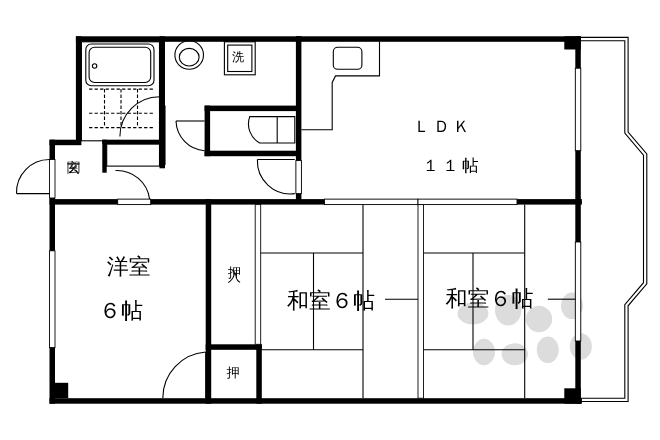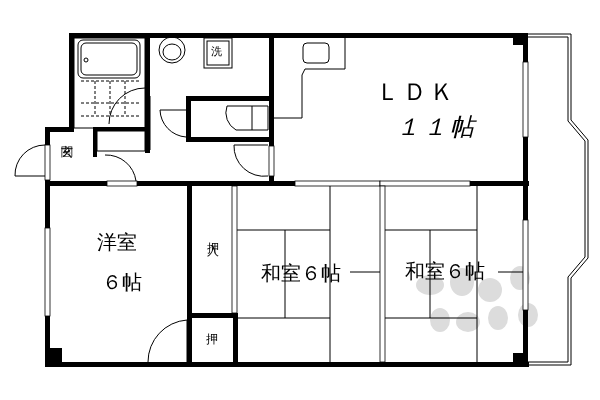--- a/index.html
+++ b/index.html
@@ -1,21 +1,21 @@
 <!DOCTYPE html>
 <html><head>
 <meta charset="utf-8">
 <style>
   html, body { margin:0; padding:0; background:#ffffff; }
   body { width:600px; height:400px; position:relative; overflow:hidden;
          font-family: "DejaVu Sans", sans-serif; }
   #plan { position:absolute; left:0; top:0; width:600px; height:400px; }
   .lbl { position:absolute; color:#000; font-family:"DejaVu Sans", sans-serif;
          white-space:nowrap; line-height:1; }
-  .lbl-big { font-size:24px; letter-spacing:3px; }
+  .lbl-big { font-size:15px; letter-spacing:3px;margin-top:28px; }
   .lbl-med { font-size:20px; }
   .lbl-small { font-size:12px; }
   .vert { writing-mode: vertical-rl; text-orientation: upright; letter-spacing:2px; }
 </style>
 </head>
 <body>
 
 <svg id="plan" viewBox="0 0 600 400" xmlns="http://www.w3.org/2000/svg">
   <g fill="#dcdcdc">
     <ellipse cx="430" cy="285" rx="14" ry="10"></ellipse>
@@ -114,24 +114,24 @@
     <line x1="385" y1="318" x2="477" y2="318"></line>
     <line x1="430" y1="230" x2="430" y2="318"></line>
     <line x1="477" y1="186" x2="477" y2="362"></line>
     <line x1="498" y1="272" x2="523" y2="272"></line>
     <path d="M148,362 A42,42 0 0 1 187,320"></path>
     <line x1="187" y1="320" x2="187" y2="362"></line>
   </g>
 </svg>
 
 <div class="lbl lbl-big" style="left:376px;top:80px;">ＬＤＫ</div>
-<div class="lbl lbl-big" style="left:396px;top:115px;font-style:italic;">１１帖</div>
+<div class="lbl lbl-big" style="left:384px;top:115px;">１１帖</div>
 
 <div class="lbl lbl-med" style="left:97px;top:232px;">洋室</div>
-<div class="lbl lbl-med" style="left:102px;top:272px;">６帖</div>
+<div class="lbl lbl-med" style="left:90px;top:272px;">６帖</div>
 
 <div class="lbl lbl-med" style="left:261px;top:263px;">和室６帖</div>
 <div class="lbl lbl-med" style="left:405px;top:261px;">和室６帖</div>
 
 <div class="lbl lbl-small vert" style="left:61px;top:135px;">玄関</div>
 <div class="lbl lbl-small vert" style="left:207px;top:232px;">押入</div>
 <div class="lbl lbl-small" style="left:206px;top:333px;">押</div>
 <div class="lbl" style="left:211px;top:46px;font-size:11px;">洗</div>
 
 </body></html>

